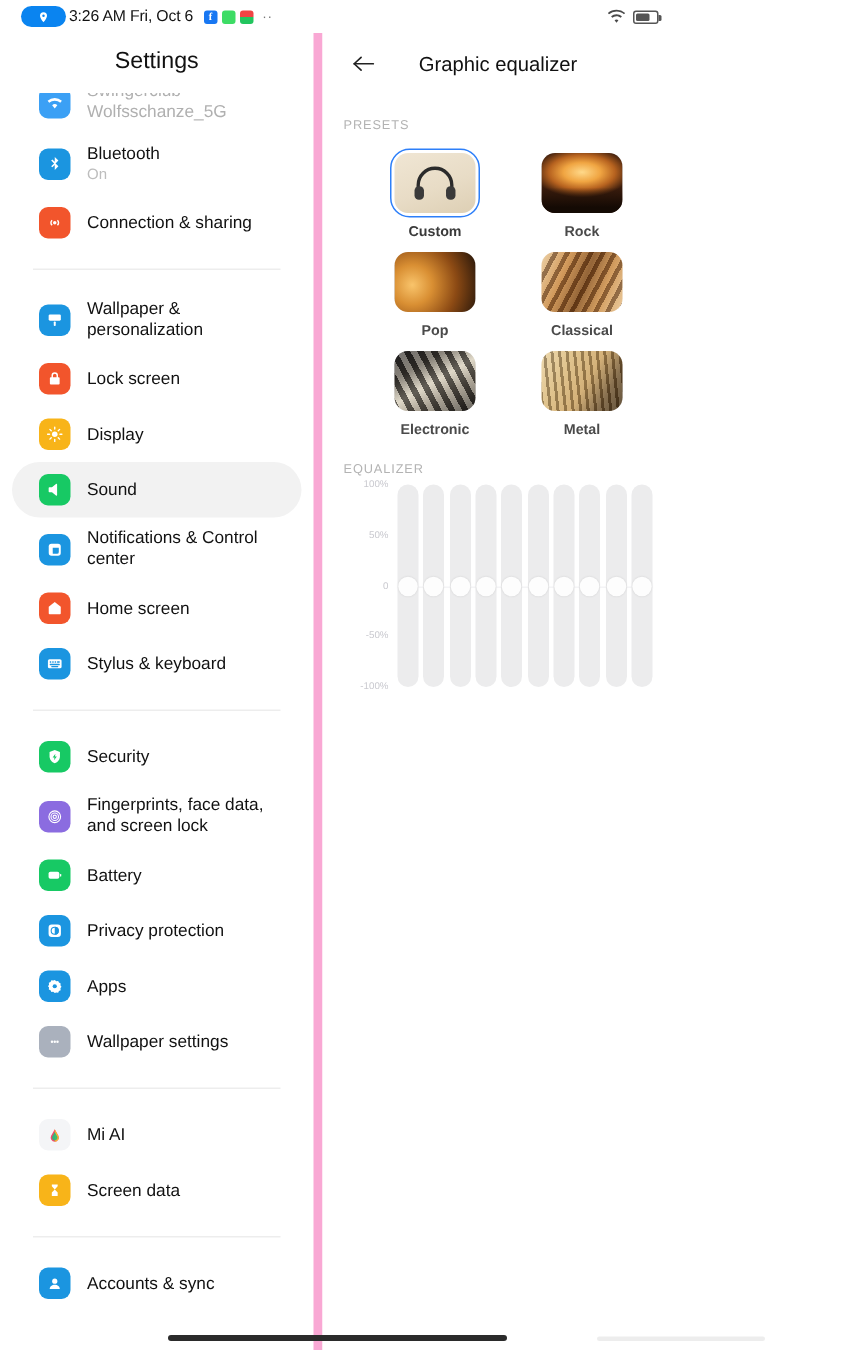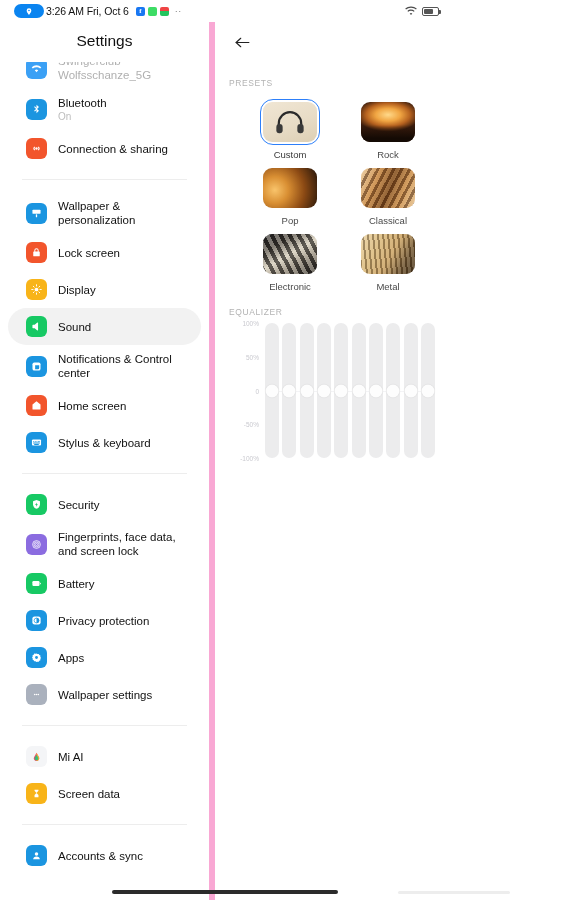--- a/index.html
+++ b/index.html
@@ -113,21 +113,21 @@
     width: 60px; height: 46px; border-radius: 11px;
     padding: 3px; display:flex; align-items:center; justify-content:center;
   }
   .preset.active .thumb-wrap {
     border: 1.6px solid #2d7ff9; border-radius: 13px;
     padding: 2px;
   }
   .thumb {
     width: 100%; height: 100%; border-radius: 9px; overflow:hidden; position:relative;
   }
-  .preset-name { font-size: 9.5px; color: #4a4a4a; margin-top: 4px; line-height:12px; }
+  .preset-name { font-size: 9.5px; color: #4a4a4a; margin-top: 4px; line-height:12px;font-weight:bold; }
   .preset.active .preset-name { color: #3a3a3a; }
 
   
   .art-custom { background: linear-gradient(160deg,#f0e6d4 0%,#e8dcc6 55%,#ddcfb4 100%); display:flex;align-items:center;justify-content:center;}
   .art-custom svg { width: 34px; height: 28px; }
   .art-rock {
     background:
       radial-gradient(ellipse 60% 42% at 50% 32%, #ffd98a 0%, #f0a542 38%, #b6621f 68%, #3a1c0d 100%),
       linear-gradient(#2a1408,#2a1408);
   }
@@ -479,20 +479,21 @@
     </div>
 
     <div class="main">
       <div class="main-header">
         <div class="back-btn">
           <svg viewBox="0 0 24 20" fill="none" stroke="#222" stroke-width="1.6" stroke-linecap="round" stroke-linejoin="round">
               <path d="M21 10H3"></path>
               <path d="M9.5 4L3 10l6.5 6"></path>
             </svg>
         </div>
+        <div class="main-title">Graphic equalizer</div>
       </div>
 
       <div class="section-label">PRESETS</div>
       <div class="presets-grid" id="presets-grid">
           <div class="preset active">
             <div class="thumb-wrap">
               <div class="thumb art-custom">
                 <svg viewBox="0 0 48 40" fill="none">
                   <path d="M8 26v-4a16 16 0 0132 0v4" stroke="#2b2b2b" stroke-width="3.2" stroke-linecap="round"></path>
                   <rect x="4.5" y="23" width="9" height="13" rx="4.2" fill="#3a3a3a"></rect>

